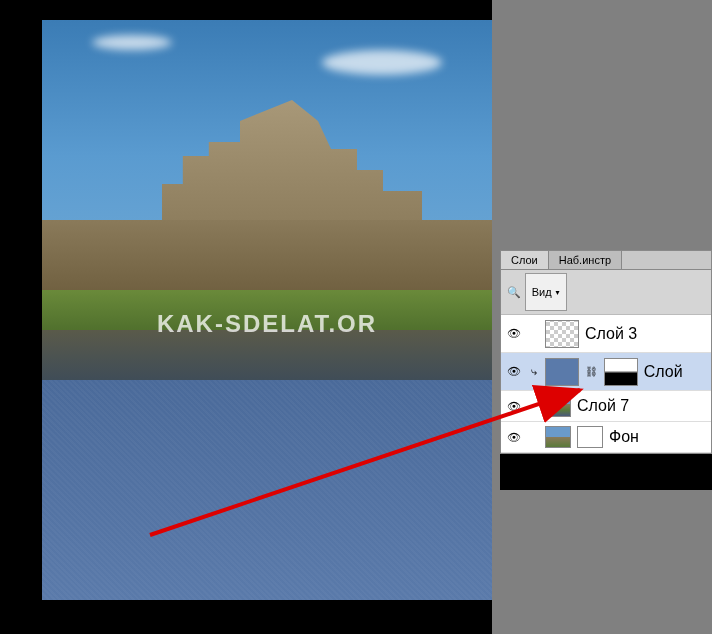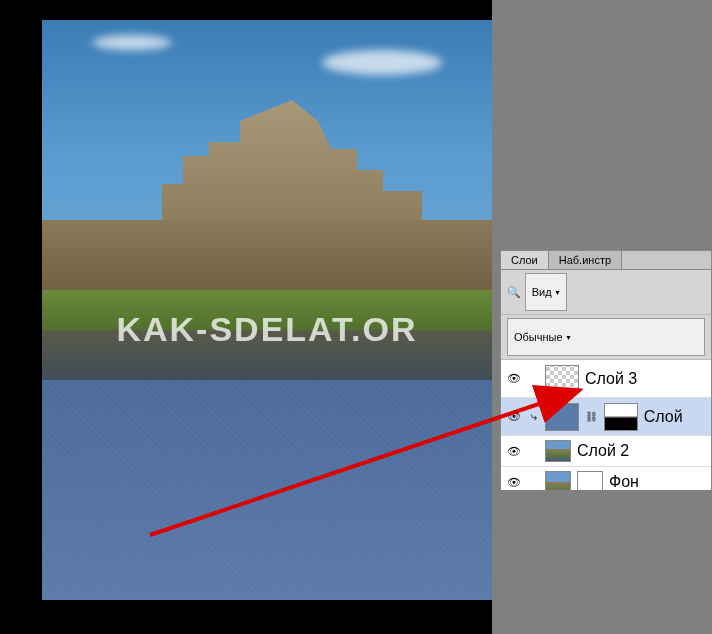--- a/index.html
+++ b/index.html
@@ -70,21 +70,21 @@
       position: absolute;
       inset: 0;
       background: repeating-linear-gradient(45deg, rgba(255,255,255,0.03) 0px, rgba(255,255,255,0.03) 2px, transparent 2px, transparent 4px);
     }
     .watermark {
       position: absolute;
       left: 0; right: 0;
       top: 290px;
       text-align: center;
       color: rgba(255,255,255,0.75);
-      font-size: 34px;
+      font-size: 24px;
       font-weight: bold;
       letter-spacing: 2px;
       font-family: Arial, sans-serif;
     }
     .arrow {
       position: absolute;
       left: 140px;
       top: 380px;
       width: 450px;
       height: 160px;
@@ -255,25 +255,20 @@
   <div class="panel-tabs">
     <div class="tab active">Слои</div>
     <div class="tab">Наб.инстр</div>
   </div>
   <div class="panel-row">
     <span>🔍</span>
     <span class="dropdown">
       <span>Вид</span>
     </span>
   </div>
-  <div class="panel-row">
-    <span class="dropdown" style="flex:1">
-      <span>Обычные</span>
-    </span>
-  </div>
   <div class="layers-list">
 
     <div class="layer">
       <span class="eye">👁</span>
       <span class="clip-mark"></span>
       <div class="thumb checker"></div>
       <span class="layer-name">Слой 3</span>
     </div>
 
     <div class="layer selected">
@@ -282,21 +277,21 @@
       <div class="thumb blue"></div>
       <span class="link-icon">⛓</span>
       <div class="thumb mask"></div>
       <span class="layer-name">Слой</span>
     </div>
 
     <div class="layer" style="min-height:30px">
       <span class="eye">👁</span>
       <span class="clip-mark"></span>
       <div class="thumb castle-thumb" style="width:26px;height:22px"></div>
-      <span class="layer-name">Слой 2</span>
+      <span class="layer-name">Слой 7</span>
     </div>
 
     <div class="layer" style="min-height:30px">
       <span class="eye">👁</span>
       <span class="clip-mark"></span>
       <div class="thumb full-thumb" style="width:26px;height:22px"></div>
       <div class="thumb white" style="width:26px;height:22px"></div>
       <span class="layer-name">Фон</span>
     </div>
 

